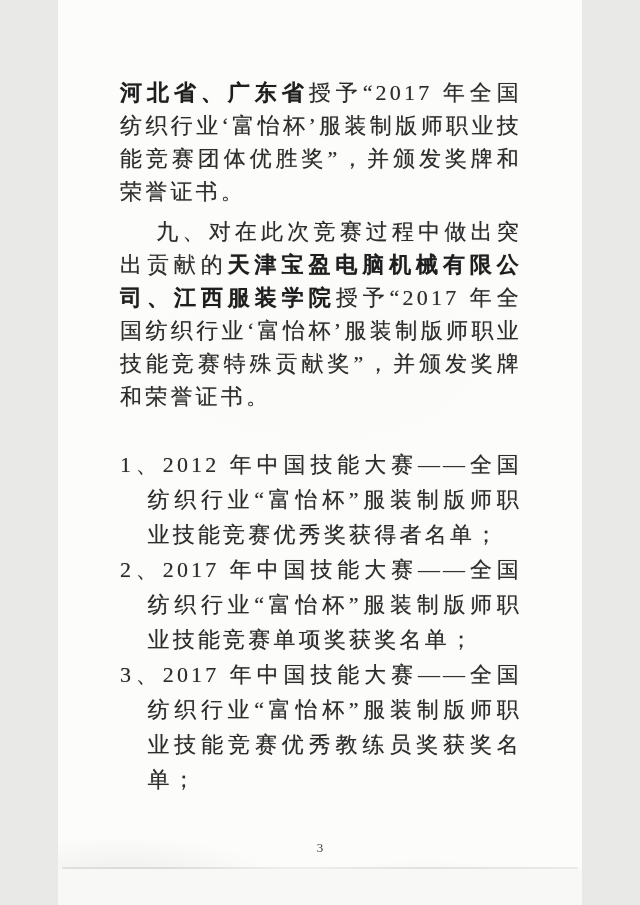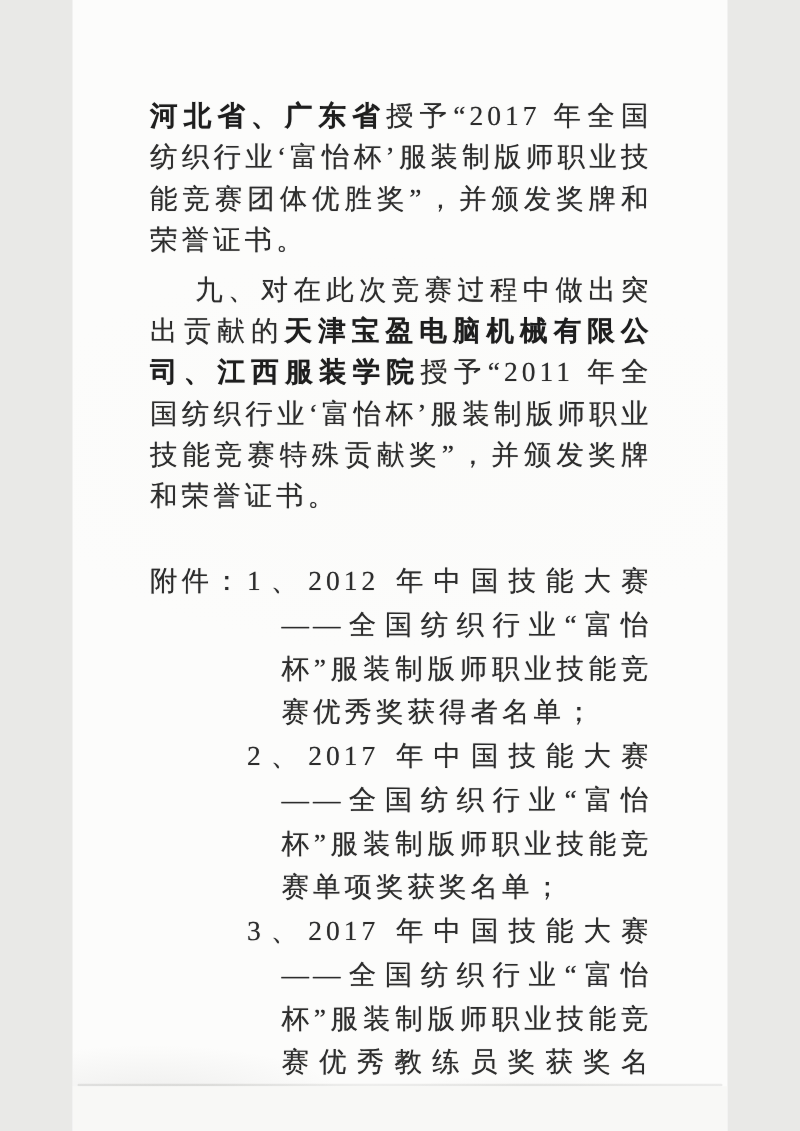--- a/index.html
+++ b/index.html
@@ -106,26 +106,25 @@
 <body>
 
 <div class="scan-page">
   <div class="content">
 
     <p class="para">
       <span class="seg-bold">河北省、广东省</span><span>授予“2017 年全国纺织行业‘富怡杯’服装制版师职业技能竞赛团体优胜奖”，并颁发奖牌和荣誉证书。</span>
     </p>
 
     <p class="para indented">
-      <span>九、对在此次竞赛过程中做出突出贡献的</span><span class="seg-bold">天津宝盈电脑机械有限公司、江西服装学院</span><span>授予“2011 年全国纺织行业‘富怡杯’服装制版师职业技能竞赛特殊贡献奖”，并颁发奖牌和荣誉证书。</span>
+      <span>九、对在此次竞赛过程中做出突出贡献的</span><span class="seg-bold">天津宝盈电脑机械有限公司、江西服装学院</span><span>授予“2017 年全国纺织行业‘富怡杯’服装制版师职业技能竞赛特殊贡献奖”，并颁发奖牌和荣誉证书。</span>
     </p>
 
 
     <div class="attachments">
-      <div class="attach-label">附件：</div>
       <div class="attach-list">
         <p class="attach-item">1、2012 年中国技能大赛——全国纺织行业“富怡杯”服装制版师职业技能竞赛优秀奖获得者名单；</p>
         <p class="attach-item">2、2017 年中国技能大赛——全国纺织行业“富怡杯”服装制版师职业技能竞赛单项奖获奖名单；</p>
         <p class="attach-item">3、2017 年中国技能大赛——全国纺织行业“富怡杯”服装制版师职业技能竞赛优秀教练员奖获奖名单；</p>
 
       </div>
     </div>
 
   </div>
 

